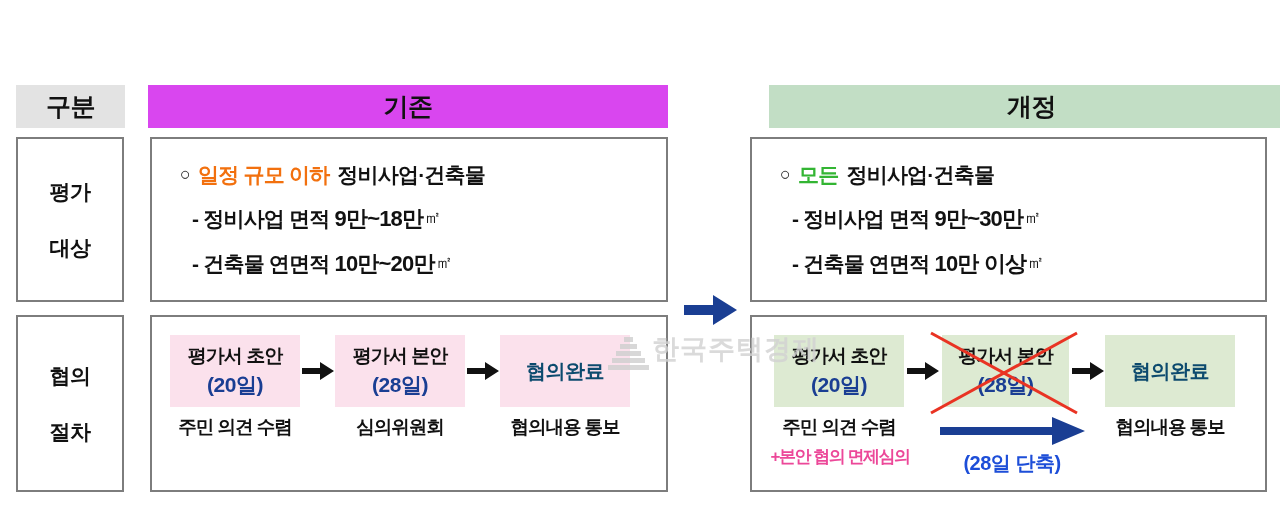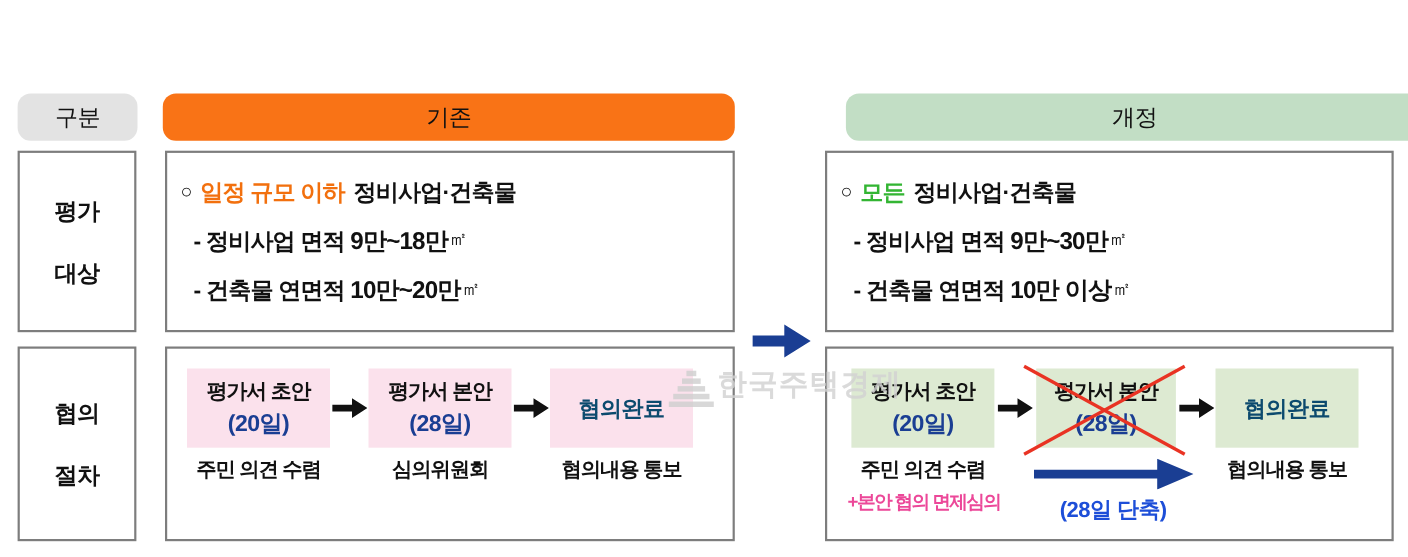--- a/index.html
+++ b/index.html
@@ -7,34 +7,34 @@
     position:relative; width:1280px; height:506px; background:#ffffff;
     font-family:"Liberation Sans","DejaVu Sans",sans-serif; color:#111;
     overflow:hidden;
   }
   
   .title { position:absolute; left:14px; top:8px; font-size:23px; font-weight:800; letter-spacing:-0.5px; }
   .title .t-bullet { margin-right:8px; font-size:20px; position:relative; top:-1px; }
 
   
   .hdr { position:absolute; top:85px; height:43px; display:flex; align-items:center; justify-content:center;
-         font-size:21px; font-weight:400; letter-spacing:-0.5px;border-radius:12px; }
+         font-size:25px; font-weight:700; letter-spacing:-0.5px; }
   .hdr-gubun { left:16px;  width:109px; background:#e3e3e3; }
-  .hdr-old   { left:148px; width:520px; background:#f97316; }
+  .hdr-old   { left:148px; width:520px; background:#d946ef; }
   .hdr-new   { left:742px; width:525px; background:#c2dec5;margin-left:27px; }
 
   
   .cell { position:absolute; background:#fff; border:2px solid #7d7d7d; box-sizing:border-box; }
   .label-cell { width:108px; display:flex; flex-direction:column; align-items:center; justify-content:center;
                 gap:28px; font-size:21px; font-weight:700; letter-spacing:-0.5px; }
   .label-target    { left:16px; top:137px; height:165px; }
   .label-procedure { left:16px; top:315px; height:177px; }
 
   .content-cell { top:137px; height:165px; display:flex; flex-direction:column; justify-content:center;
-                  gap:15px; padding-left:12px; font-size:21px; font-weight:700; letter-spacing:-0.8px; }
+                  gap:15px; padding-left:28px; font-size:21px; font-weight:700; letter-spacing:-0.8px; }
   .content-old { left:150px; width:518px; }
   .content-new { left:750px; width:517px; }
   .cl { white-space:nowrap; }
   .bullet { font-weight:400; font-size:18px; margin-right:8px; position:relative; top:-2px; }
   .hl-orange { color:#f2700e; margin-right:8px; }
   .hl-green  { color:#33b533; margin-right:8px; }
   .item { margin-left:12px; }
   .val  { font-weight:800; font-size:22px; }
   .unit { font-size:17px; font-weight:400; position:relative; top:-3px; margin-left:1px; }
 

